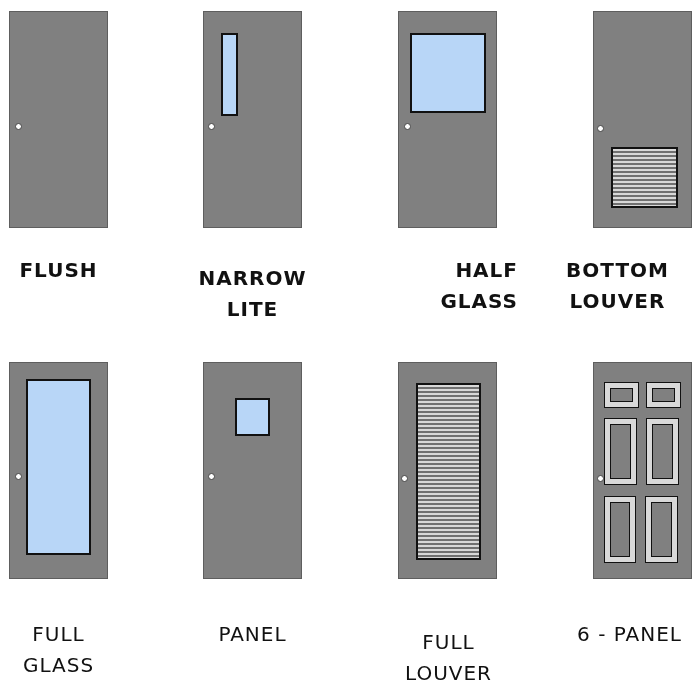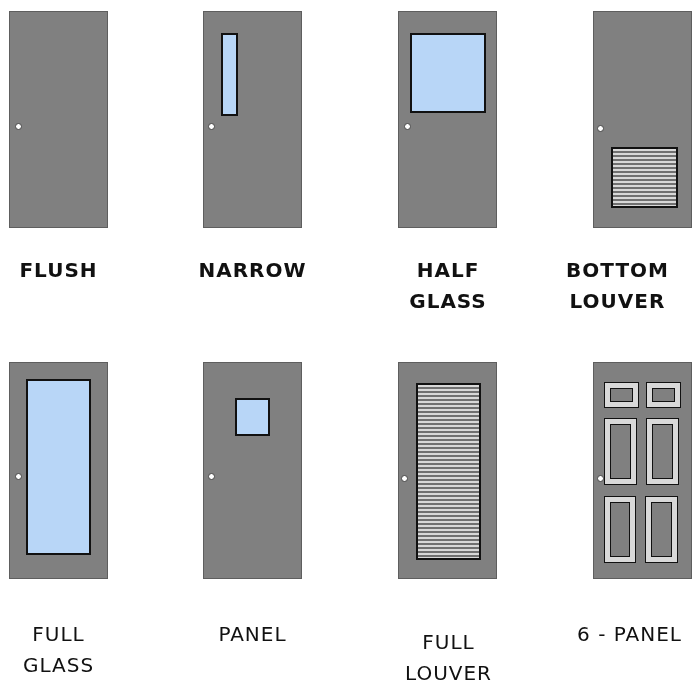--- a/index.html
+++ b/index.html
@@ -37,24 +37,25 @@
 
 <div class="door" style="left:593px;top:11px;width:99px;height:217px;">
   <div class="louver" style="left:17px;top:135px;width:67px;height:61px;"></div>
   <div class="knob" style="left:3px;top:113px;"></div>
 </div>
 
 <div class="label bold" style="left:0px;top:255px;width:117px;">
   <div>FLUSH</div>
   <div></div>
 </div>
-<div class="label bold" style="left:194px;top:255px;width:117px;">
+<div class="label bold" style="left:194px;top:263px;width:117px;">
   <div>NARROW</div>
+  <div>LITE</div>
 </div>
-<div class="label bold" style="left:378px;top:255px;width:140px;">
+<div class="label bold" style="left:378px;top:255px;width:140px;text-align:right;">
   <div>HALF GLASS</div>
   <div></div>
 </div>
 <div class="label bold" style="left:559px;top:255px;width:117px;">
   <div>BOTTOM</div>
   <div>LOUVER</div>
 </div>
 
 <div class="door" style="left:9px;top:362px;width:99px;height:217px;">
   <div class="glass" style="left:16px;top:16px;width:65px;height:176px;"></div>

